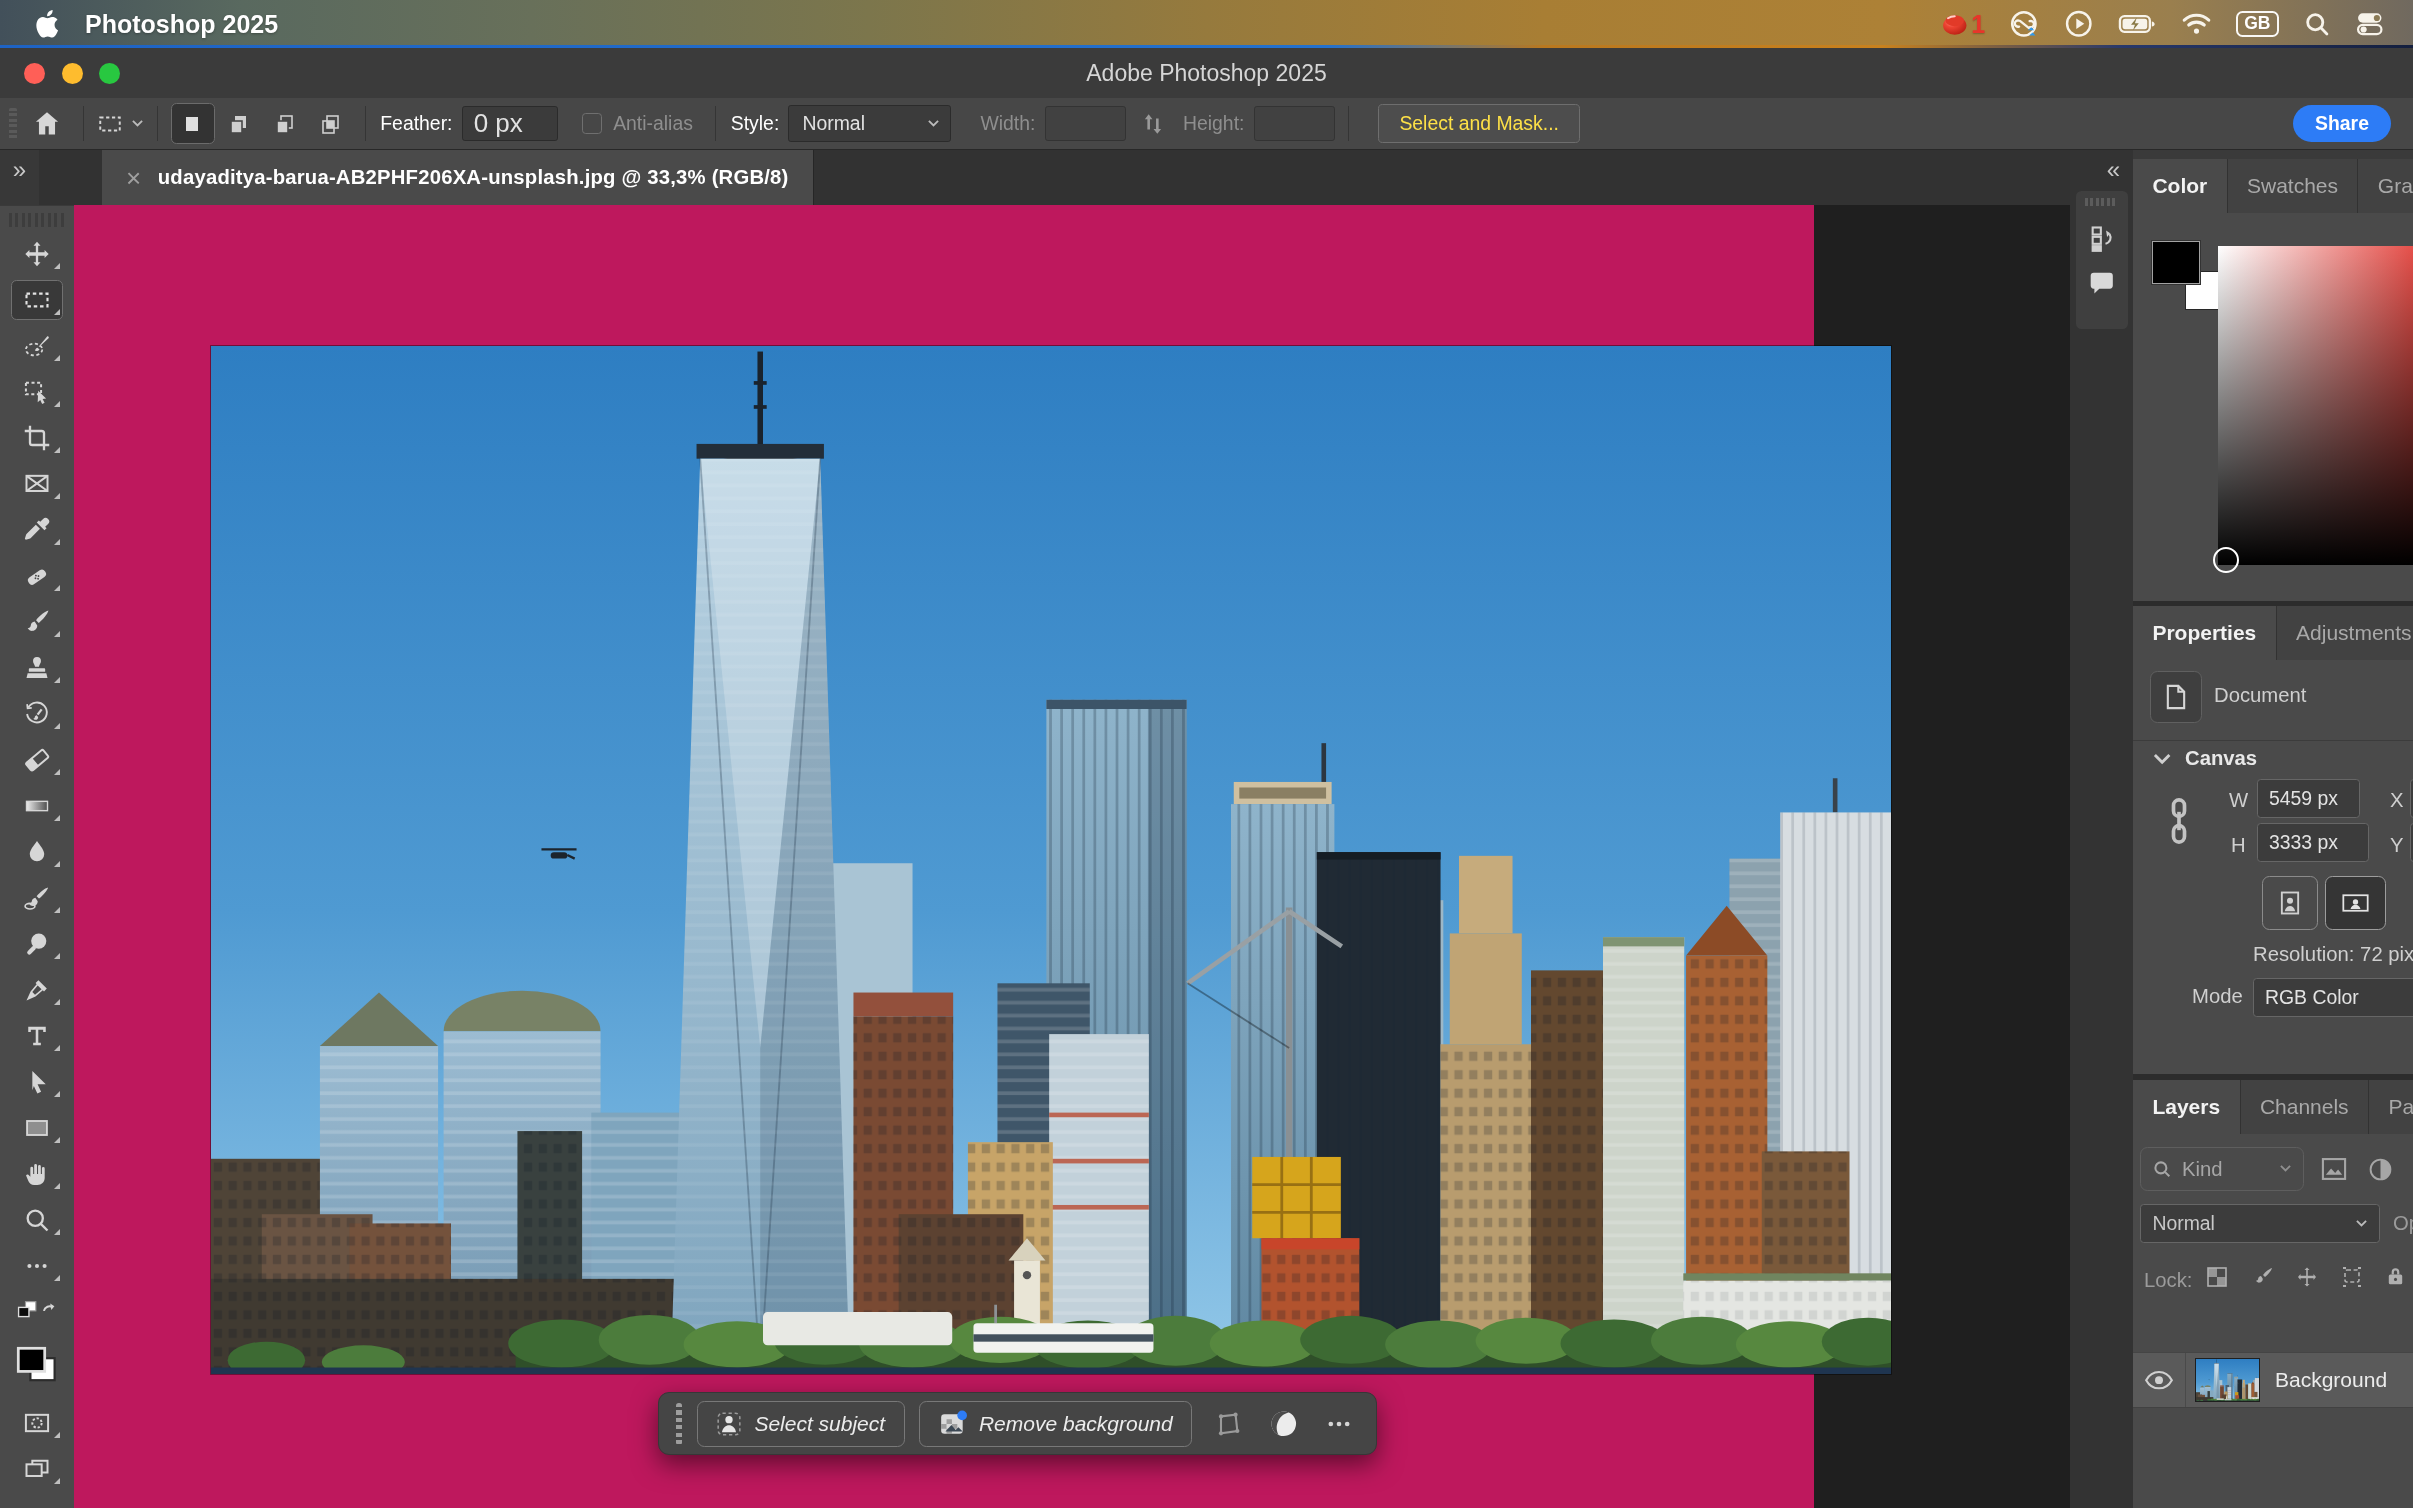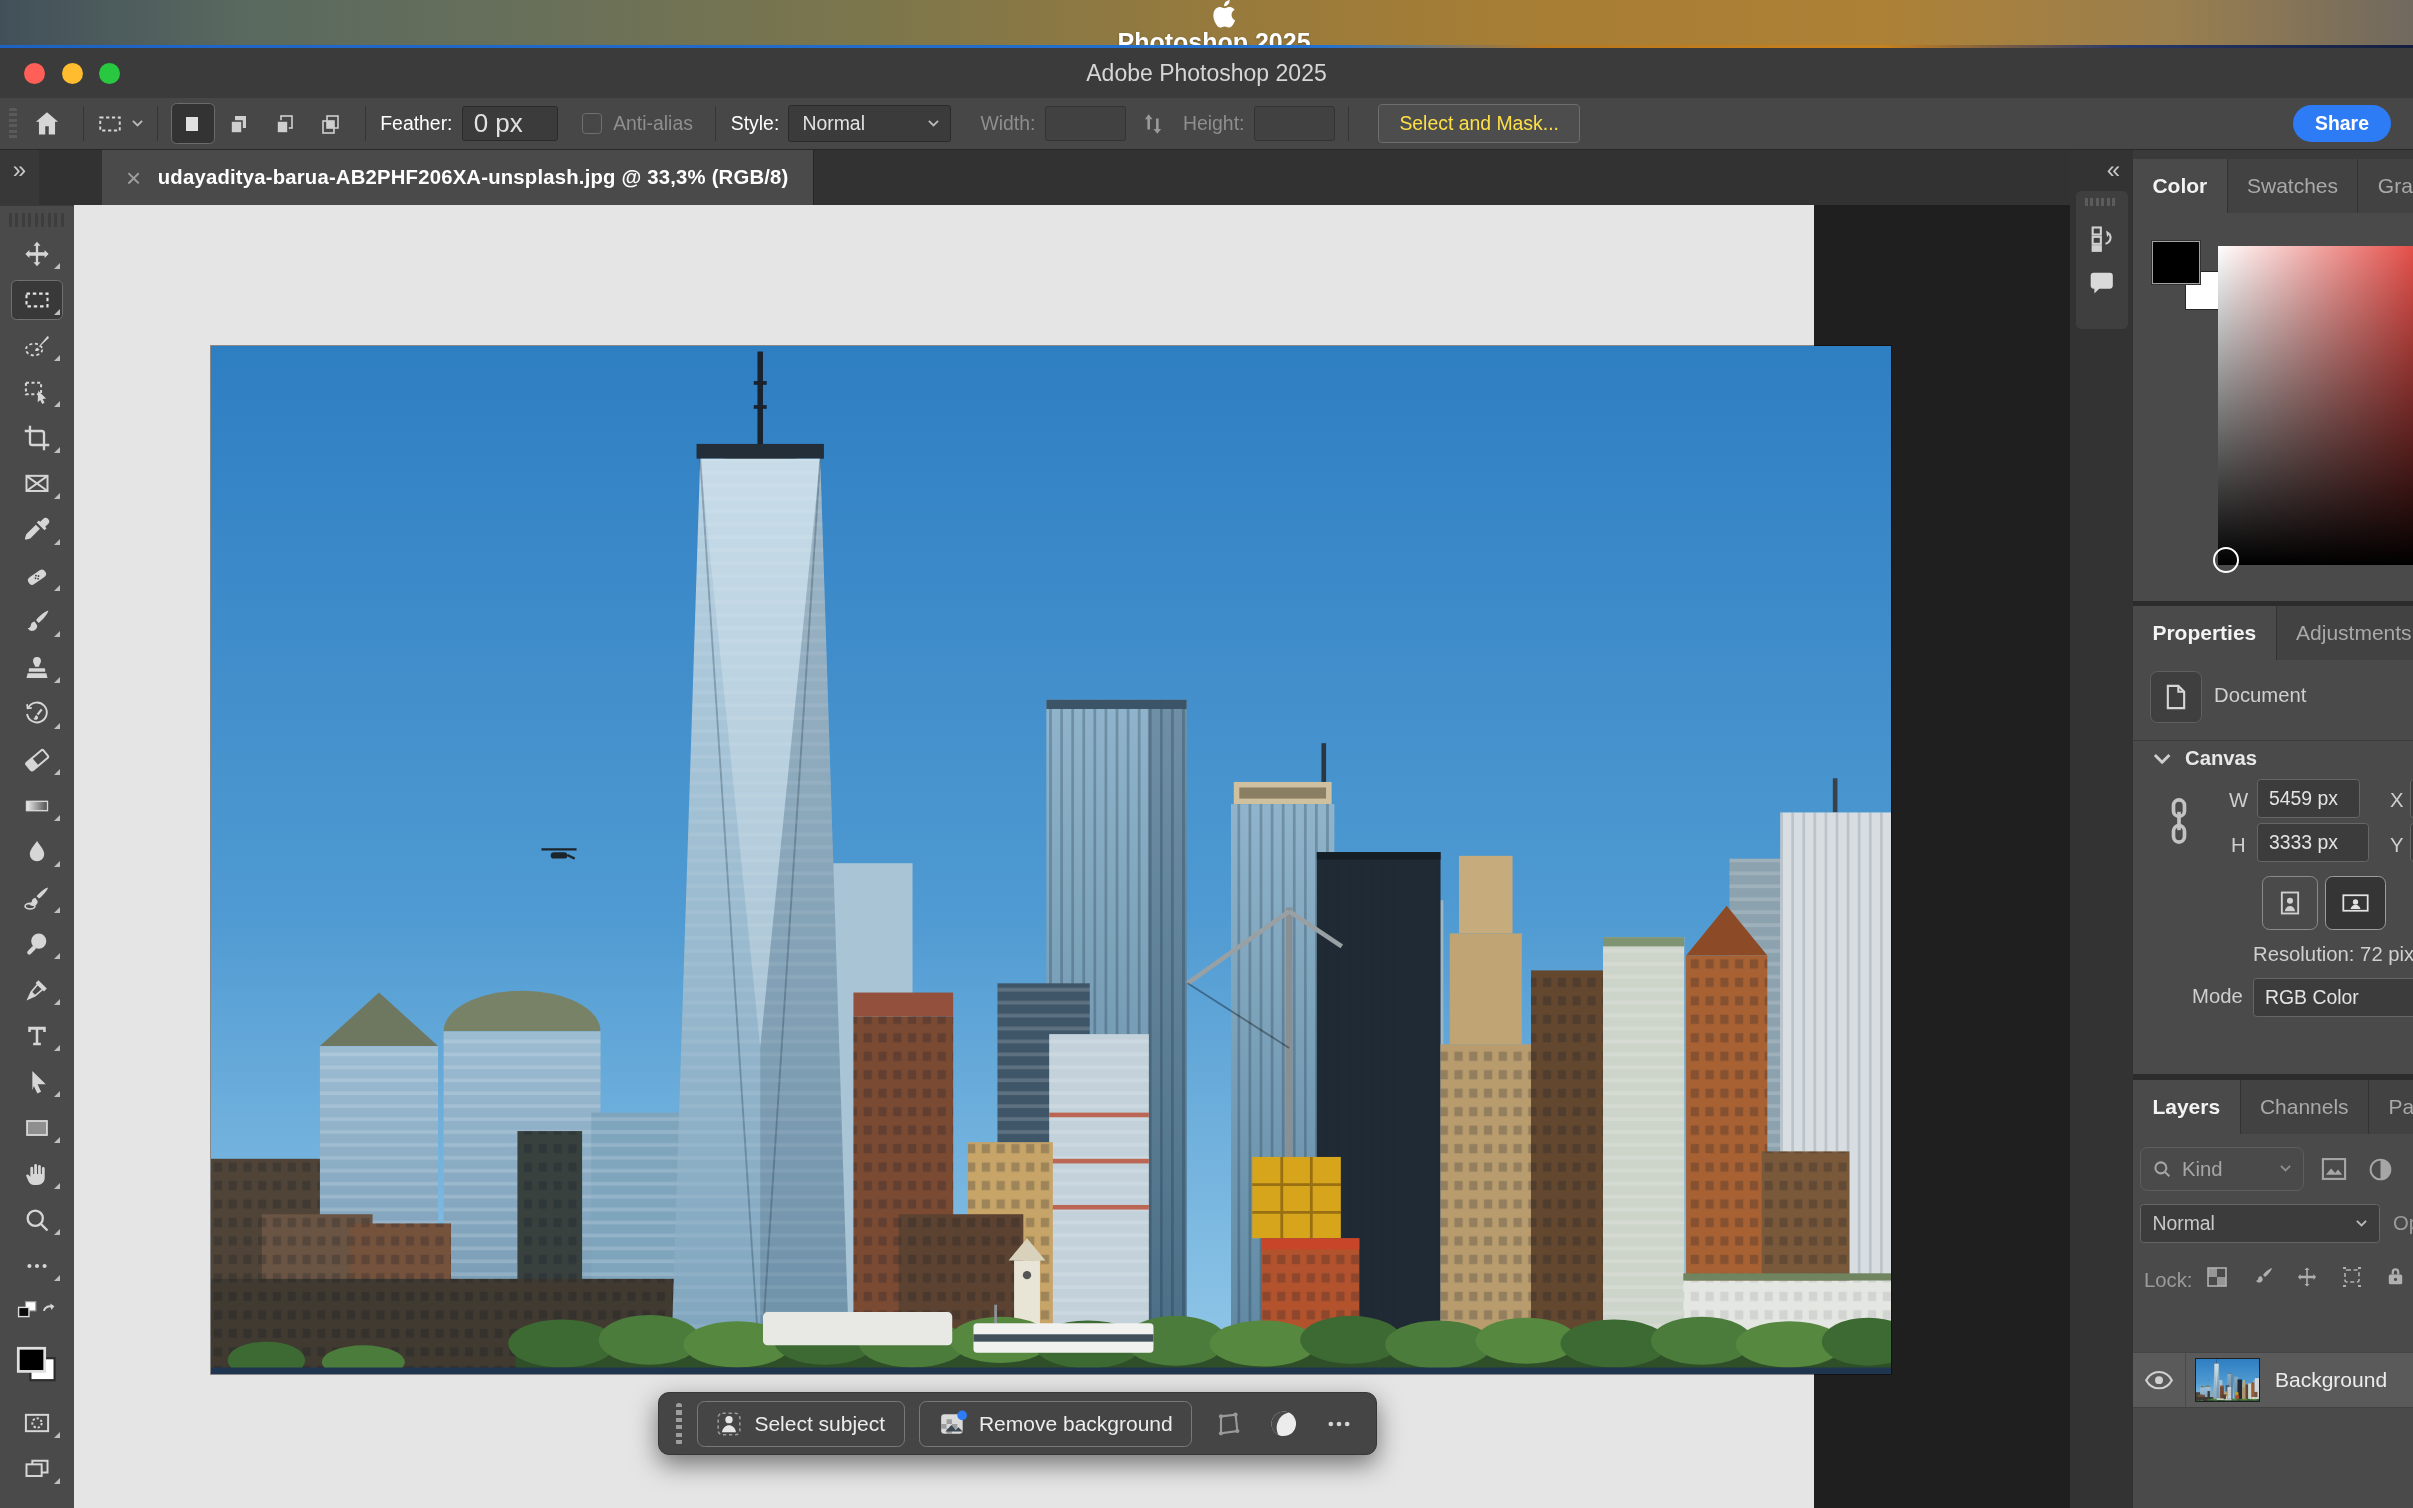--- a/index.html
+++ b/index.html
@@ -4,21 +4,21 @@
 <title>Adobe Photoshop 2025</title>
 <style>
   html,body{margin:0;padding:0;background:#1f1f1f;}
   body{width:2413px;height:1509px;position:relative;overflow:hidden;
        font-family:"Liberation Sans",sans-serif;-webkit-font-smoothing:antialiased;}
   .abs{position:absolute;}
 
   
   .menubar{left:0;top:0;width:2413px;height:48px;display:flex;align-items:center;
     background:linear-gradient(90deg,#42505a 0%,#59695f 10%,#68705a 22%,#7c764c 36%,#967a3d 50%,#a87e34 64%,#ad8136 78%,#9a7f4e 90%,#70695f 100%);
-    color:#fff;flex-direction:column;}
+    color:#fff;}
   .menubar .apple{margin-left:35px;display:flex;align-items:center;}
   .mb-app{font-weight:bold;font-size:25px;margin:0 11px 0 26px;text-shadow:0 0.9px 2.8px rgba(0,0,0,.3);}
   .mitem{font-size:25px;padding:0 21px;text-shadow:0 0.9px 2.8px rgba(0,0,0,.3);cursor:default;}
   .mb-status{margin-left:auto;display:flex;align-items:center;margin-right:16.6px;}
   .sicon{display:flex;align-items:center;margin:0 12px;}
   .badge-count{color:#e8352a;font-size:25px;font-weight:bold;margin-left:1.8px;text-shadow:0 0.9px 1.8px rgba(0,0,0,.25);}
   .kbbox{font-size:17.5px;font-weight:bold;color:#fff;border:2.3px solid rgba(255,255,255,.95);
     border-radius:6.5px;padding:1.8px 6.5px;line-height:1;}
   .menustrip{left:0;top:45px;width:2413px;height:2.8px;
     background:linear-gradient(90deg,#1e63c4 0%,#2471cd 55%,#b9781f 64%,#c8811e 78%,#27386b 88%,#141f3e 100%);}
@@ -75,21 +75,21 @@
   .tool.selected::before{content:"";position:absolute;left:11px;right:11px;top:2.8px;bottom:2.8px;
     background:#393939;border:0.9px solid #707070;border-radius:5.5px;}
   .ticon{position:relative;z-index:1;display:flex;}
   .ticon svg{width:28px;height:28px;display:block;}
   .tool.small .ticon svg{width:26px;height:26px;}
   .tool.wide .ticon svg{width:46px;height:28px;}
   .tool.tall{height:65px;}
   .tool.tall .ticon svg{width:44px;height:44px;}
 
   
-  .canvasarea{left:74px;top:205px;width:1740px;bottom:0;background:#e5e5e5;}
+  .canvasarea{left:74px;top:205px;width:1740px;bottom:0;background:#be185d;font-style:italic;}
   .photo{left:137px;top:141px;width:1680px;height:1028px;box-shadow:0 0 0 0.9px rgba(0,0,0,.45);}
   .photo svg{display:block;width:100%;height:100%;}
 
   
   .ctaskbar{left:657px;top:1392px;height:61px;background:#454545;border:0.9px solid #373737;border-radius:11px;
     box-shadow:0 9.2px 26px rgba(0,0,0,.5);display:flex;align-items:center;padding:0 16.6px;gap:14.8px;}
   .tb-handle{width:6.5px;height:42px;border-radius:2.8px;
     background:repeating-linear-gradient(180deg,#9d9d9d 0 4.2px,transparent 4.2px 7.4px);}
   .tb-btn{height:44px;border:0.9px solid #787878;border-radius:7.4px;display:flex;align-items:center;gap:12px;
     padding:0 18.5px;color:#ececec;font-size:21px;background:transparent;}

